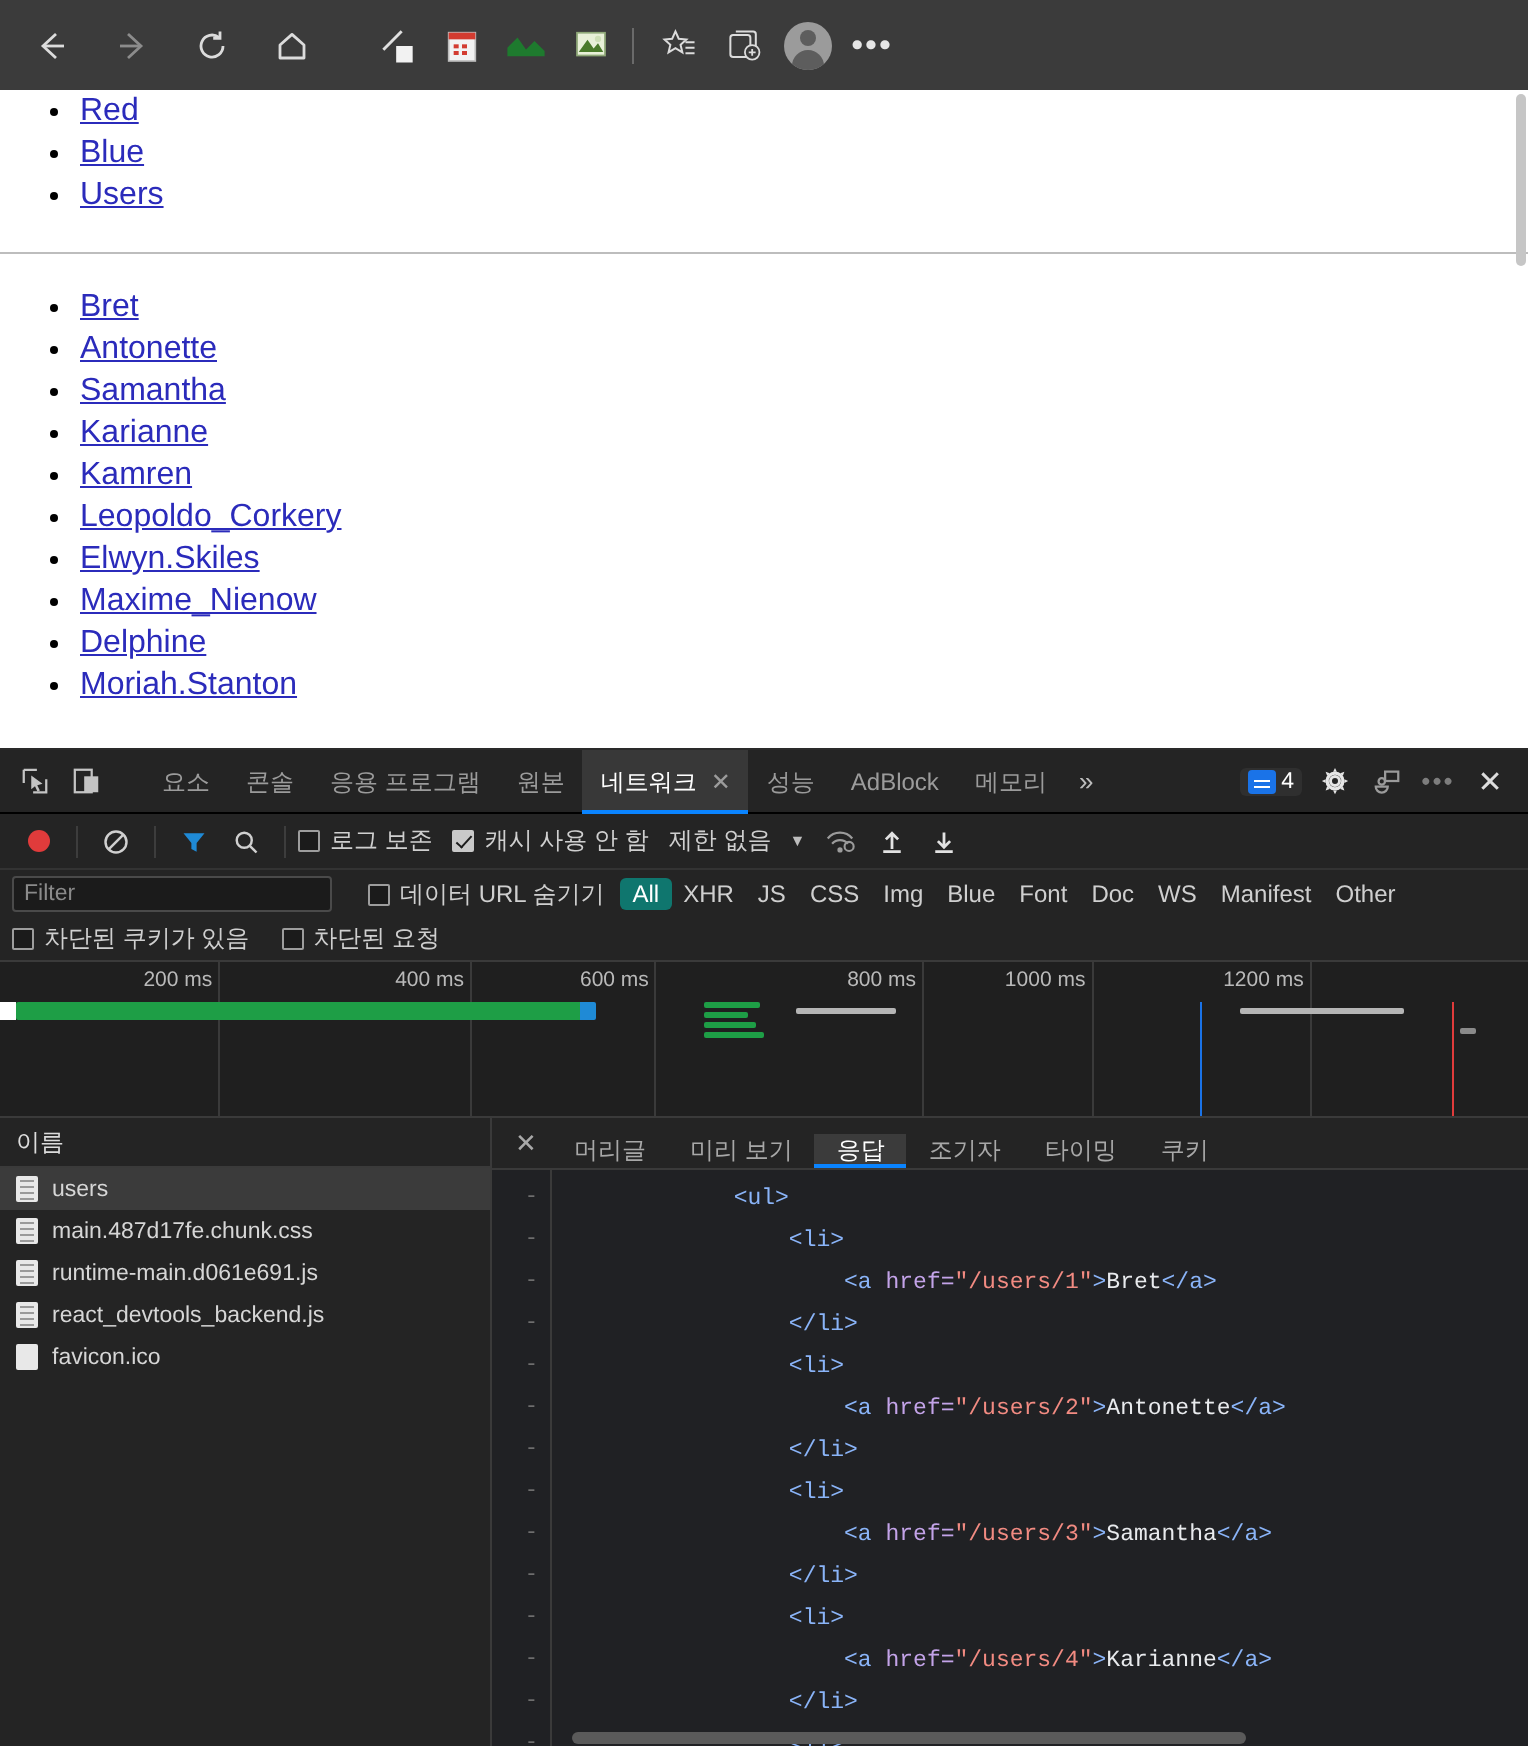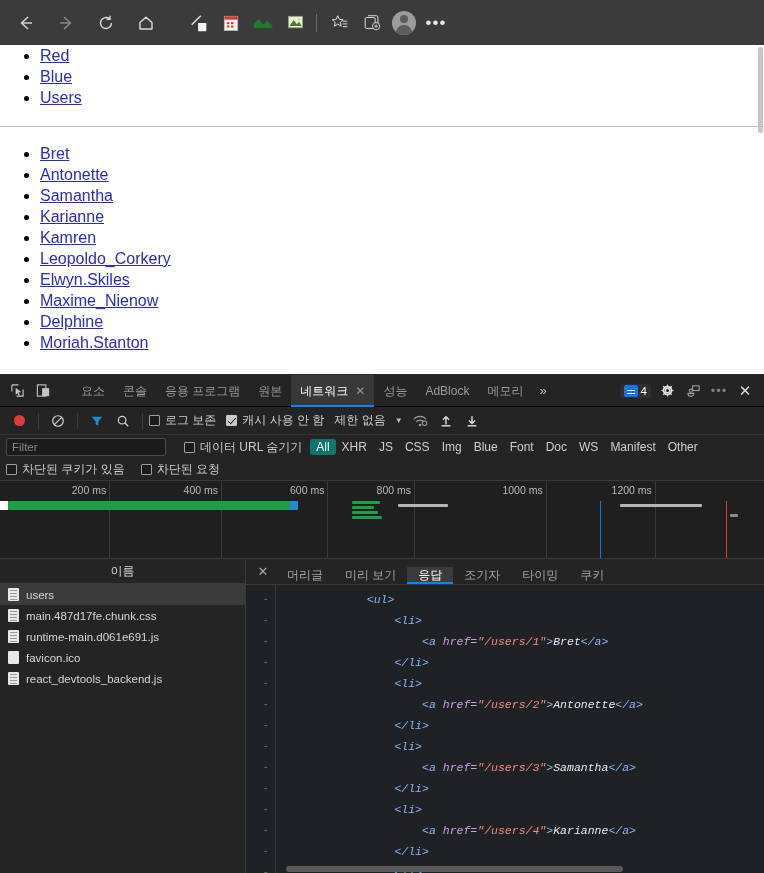--- a/index.html
+++ b/index.html
@@ -176,21 +176,21 @@
   }
 
   
   .dt-body{ flex:1; display:flex; min-height:0; }
   .req-list{
     width:246px; background:#242424; border-right:1px solid #3a3a3a;
     display:flex; flex-direction:column; min-height:0;
   }
   .req-head{
     height:25px; display:flex; align-items:center; padding:0 8px;
-    color:#dcdcdc; font-size:12px; border-bottom:1px solid #3a3a3a;justify-content:center;
+    color:#dcdcdc; font-size:12px; border-bottom:1px solid #3a3a3a;
   }
   .req-rows{ flex:1; overflow:hidden; }
   .req-row{
     height:21px; display:flex; align-items:center; gap:7px; padding:0 8px;
     color:#d6d6d6; font-size:11.5px; white-space:nowrap; overflow:hidden;
   }
   .req-row.sel{ background:#3b3b3b; }
   .doc-ico{
     width:11px; height:13px; background:#e8e8e8; flex:none; border-radius:1px;
     position:relative;
@@ -222,21 +222,21 @@
     width:30px; flex:none; background:#202124; border-right:1px solid #3a3a3a;
     padding-top:4px;
   }
   .gutter div{
     height:21px; line-height:21px; text-align:right; padding-right:6px;
     font-family:"Liberation Mono", monospace; font-size:11px; color:#6e6e6e;
   }
   .code{
     flex:1; padding:4px 0 0 8px; overflow:hidden;
     font-family:"Liberation Mono", monospace; font-size:11.5px; line-height:21px;
-    white-space:pre; color:#e8eaed;font-style:italic;
+    white-space:pre; color:#e8eaed;
   }
   .tg{ color:#8ab4f8; }
   .at{ color:#c3a3e8; }
   .vl{ color:#f28b82; }
   .tx{ color:#e8eaed; }
   .hscroll{
     position:absolute; left:40px; right:10px; bottom:1px; height:6px;
   }
   .hscroll i{ display:block; width:72%; height:6px; background:#5a5a5a; border-radius:3px; }
 </style>
@@ -511,27 +511,27 @@
       <span class="chk"></span>
       <span>차단된 요청</span>
     </label>
   </div>
 
   <div class="dt-overview">
     <div class="ov-ruler" id="ov-ruler-host">
         <div class="ov-tick" style="left: 109.143px;">
           <span>200 ms</span>
         </div>
-        <div class="ov-tick" style="left: 221px;">
+        <div class="ov-tick" style="left: 235px;">
           <span>400 ms</span>
         </div>
         <div class="ov-tick" style="left: 327.429px;">
           <span>600 ms</span>
         </div>
-        <div class="ov-tick" style="left: 414px; text-align: right;">
+        <div class="ov-tick" style="left: 461px; text-align: right;">
           <span>800 ms</span>
         </div>
         <div class="ov-tick" style="left: 545.714px;">
           <span>1000 ms</span>
         </div>
         <div class="ov-tick" style="left: 654.857px;">
           <span>1200 ms</span>
         </div>
       </div>
     <div class="ov-sel"></div>
@@ -560,26 +560,26 @@
           </div>
           <div class="req-row">
             <span class="doc-ico lined"></span>
             <span class="req-name">main.487d17fe.chunk.css</span>
           </div>
           <div class="req-row">
             <span class="doc-ico lined"></span>
             <span class="req-name">runtime-main.d061e691.js</span>
           </div>
           <div class="req-row">
+            <span class="doc-ico lined"></span>
+            <span class="req-name">react_devtools_backend.js</span>
+          </div>
+          <div class="req-row">
             <span class="doc-ico"></span>
             <span class="req-name">favicon.ico</span>
-          </div>
-          <div class="req-row">
-            <span class="doc-ico lined"></span>
-            <span class="req-name">react_devtools_backend.js</span>
           </div>
         </div>
     </div>
 
     <div class="detail">
       <div class="detail-tabs">
         <div class="dclose">✕</div>
         <div id="detail-tabs-host" style="display:flex;align-items:flex-end;">
             <div class="dtab">머리글</div>
             <div class="dtab">미리 보기</div>

